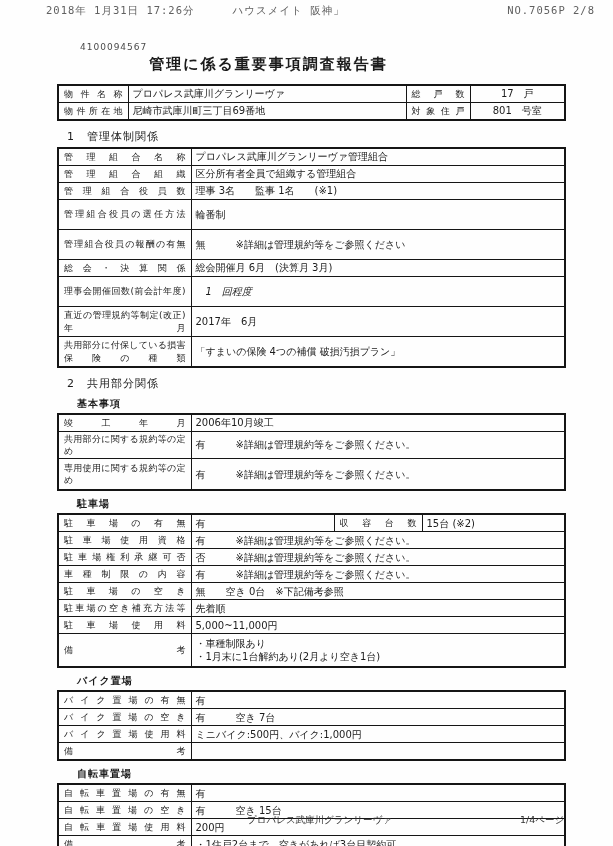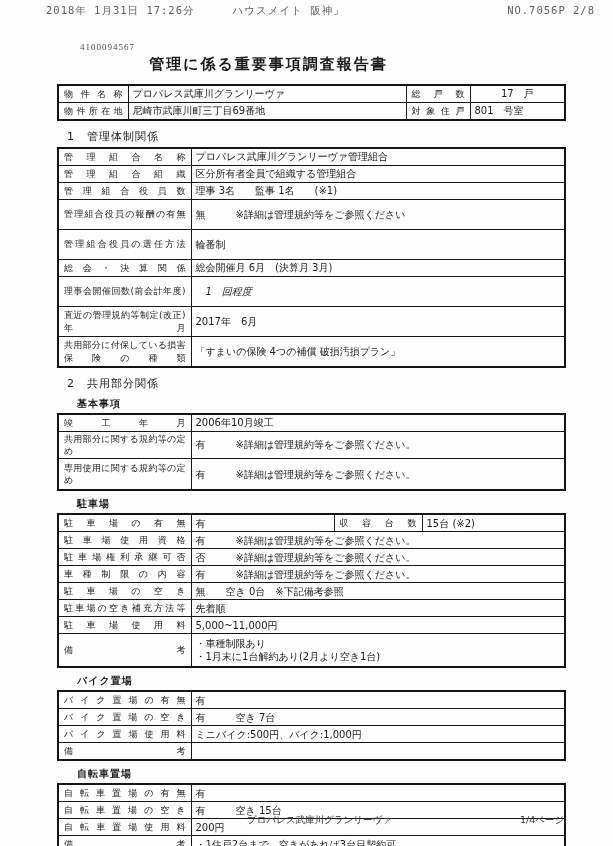--- a/index.html
+++ b/index.html
@@ -14,21 +14,21 @@
     position:absolute;top:4px;left:46px;right:18px;
     display:flex;align-items:flex-start;
     font-family:"DejaVu Sans Mono",monospace;
     font-size:10.5px;color:#606060;letter-spacing:1px;
     white-space:nowrap;
   }
   .fax-header .sender{margin-left:38px;}
   .fax-header .right{margin-left:auto;display:flex;}
   .doc-code{
     position:absolute;top:42px;left:80px;
-    font-size:9px;color:#4a4a4a;letter-spacing:1px;font-family:Liberation Serif, serif;
+    font-size:9px;color:#4a4a4a;letter-spacing:1px;
   }
   .title{
     position:absolute;top:55px;left:0;width:537px;
     text-align:center;font-size:15px;font-weight:bold;letter-spacing:2px;
   }
   .content{position:absolute;top:84px;left:57px;width:507px;}
   table{border-collapse:collapse;width:100%;table-layout:fixed;border-radius:9px;}
   table{border:2px solid #151515;}
   td{
     border:1px solid #151515;
@@ -92,21 +92,21 @@
         <tr>
       <td class="lbl">物件名称</td>
       <td class="val">プロパレス武庫川グランリーヴァ</td>
       <td class="lbl">総戸数</td>
       <td class="val" style="text-align:center;">17　戸</td>
     </tr>
     <tr>
       <td class="lbl">物件所在地</td>
       <td class="val">尼崎市武庫川町三丁目69番地</td>
       <td class="lbl">対象住戸</td>
-      <td class="val" style="">801　号室</td>
+      <td class="val" style="text-align:center;">801　号室</td>
     </tr>
   </tbody>
     </table>
 
   <div class="sec-heading">1　管理体制関係</div>
   <table>
     <colgroup>
         <col class="c-lbl">
         <col class="c-val">
       </colgroup>
@@ -117,26 +117,26 @@
     </tr>
     <tr>
       <td class="lbl">管理組合組織</td>
       <td class="val">区分所有者全員で組織する管理組合</td>
     </tr>
     <tr>
       <td class="lbl">管理組合役員数</td>
       <td class="val">理事 3名　　監事 1名　　(※1)</td>
     </tr>
     <tr>
+      <td class="lbl" style="height:27px;">管理組合役員の選任方法</td>
+      <td class="val">輪番制</td>
+    </tr>
+    <tr>
       <td class="lbl" style="height:27px;">管理組合役員の報酬の有無</td>
       <td class="val">無　　　※詳細は管理規約等をご参照ください</td>
-    </tr>
-    <tr>
-      <td class="lbl" style="height:27px;">管理組合役員の選任方法</td>
-      <td class="val">輪番制</td>
     </tr>
     <tr>
       <td class="lbl">総会・決算関係</td>
       <td class="val">総会開催月 6月　(決算月 3月)</td>
     </tr>
     <tr>
       <td class="lbl" style="height:27px;">理事会開催回数(前会計年度)</td>
       <td class="val" style="padding-left:14px;font-style:italic;">1　回程度</td>
     </tr>
     <tr>

